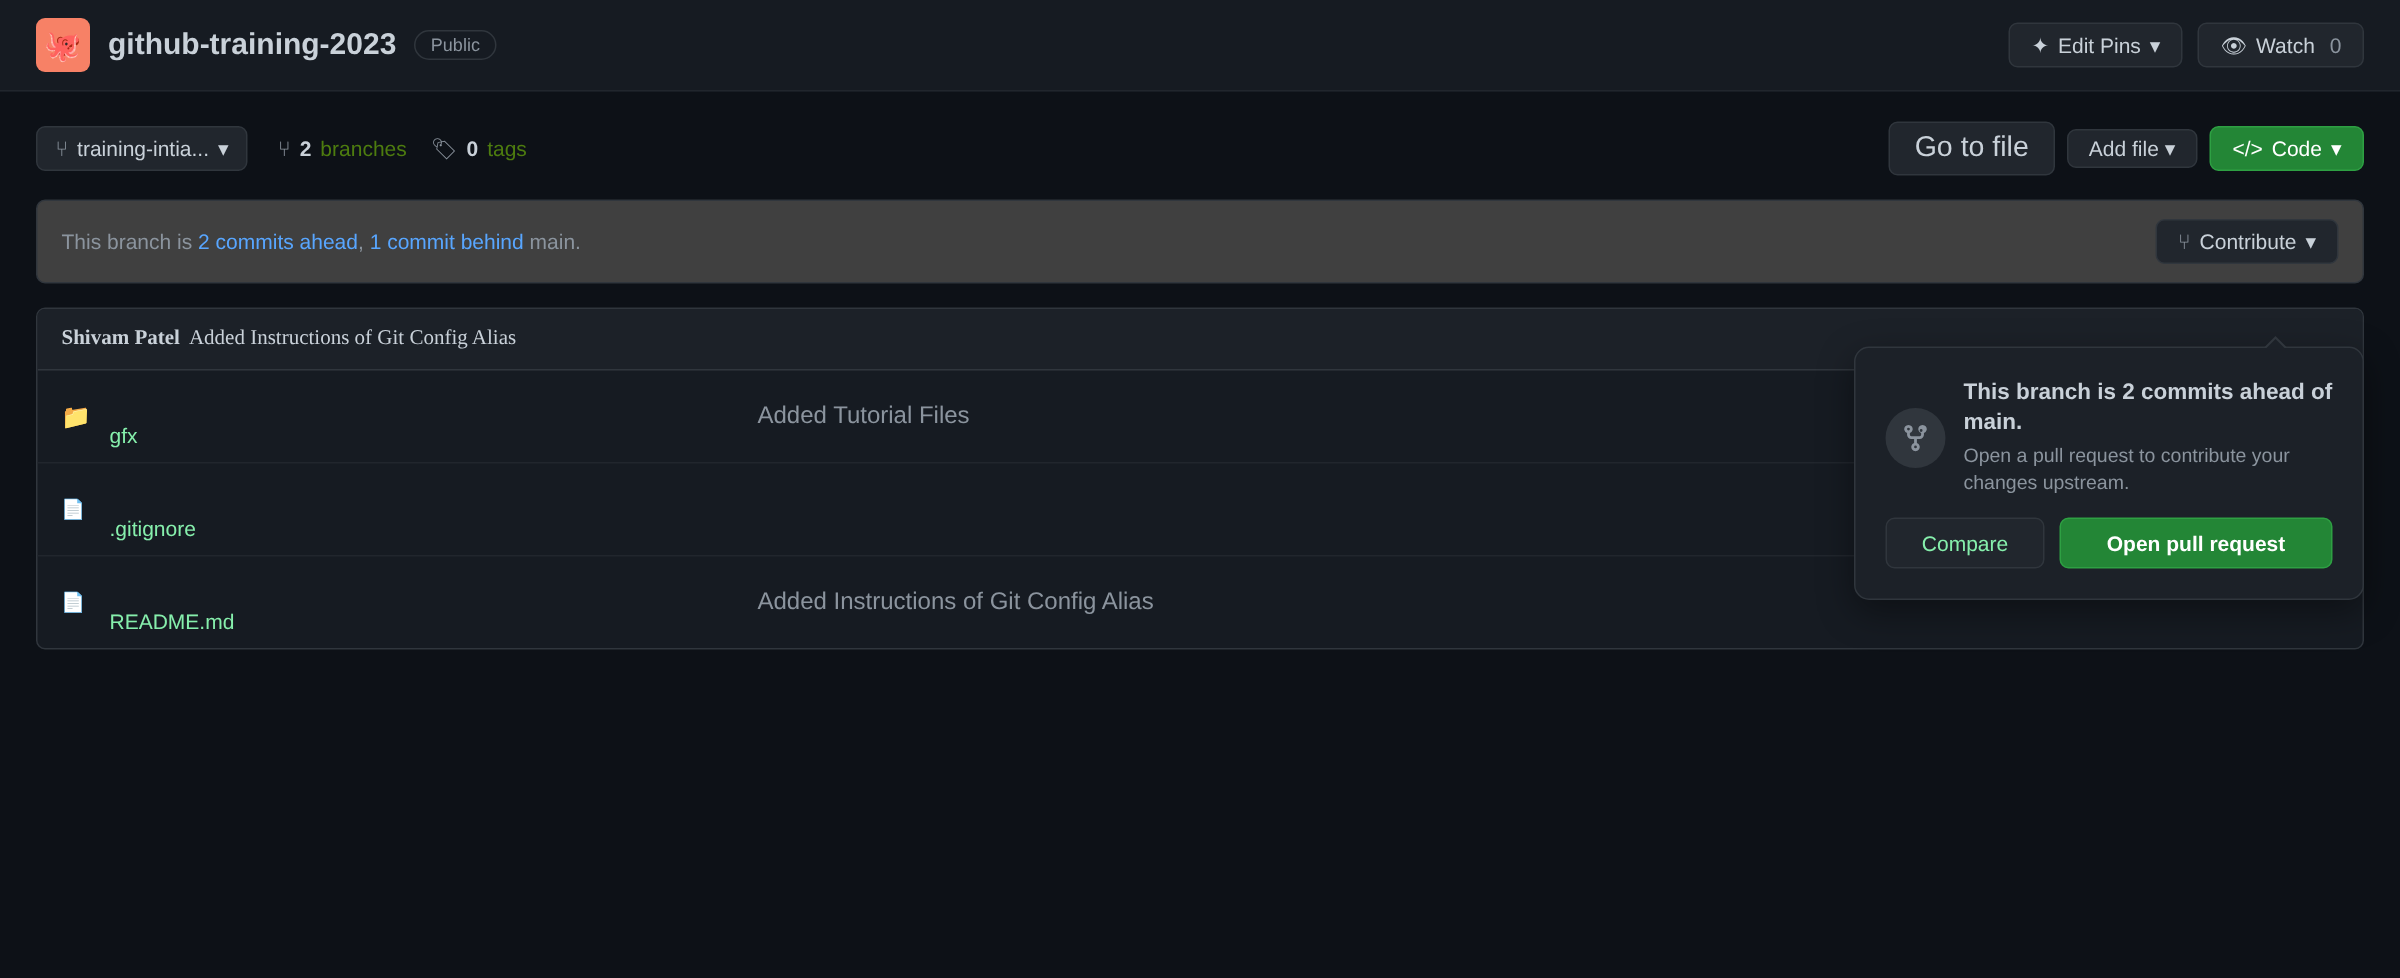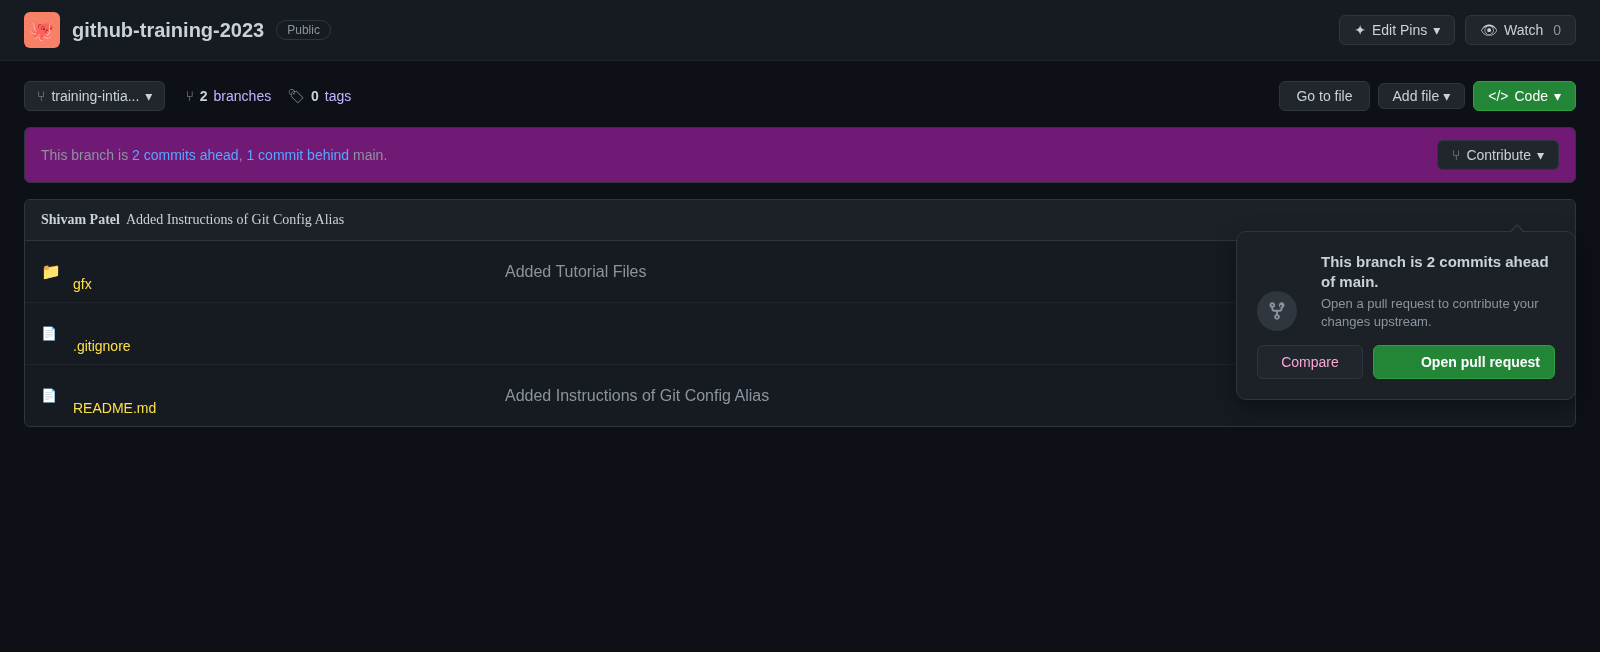--- a/index.html
+++ b/index.html
@@ -96,35 +96,35 @@
       align-items: center;
       gap: 16px;
       color: #c9d1d9;
       font-size: 14px;
     }
     .branch-meta-item {
       display: flex;
       align-items: center;
       gap: 6px;
     }
-    .branch-meta-label { color: #c4b5fd; }
+    .branch-meta-label { color: #4d7c0f; }
 
     .branch-bar-right {
       margin-left: auto;
       display: flex;
       align-items: center;
       gap: 8px;
     }
     .btn-goto {
       padding: 6px 16px;
       border: 1px solid #30363d;
       border-radius: 6px;
       background: #21262d;
       color: #c9d1d9;
-      font-size: 14px;
+      font-size: 19px;
       cursor: pointer;
       font-weight: 500;
     }
     .btn-addfile {
       display: flex;
       align-items: center;
       gap: 4px;
       padding: 4px 14px;
       border: 1px solid #30363d;
       border-radius: 6px;
@@ -149,21 +149,21 @@
     }
 
     
     .ahead-behind-bar {
       display: flex;
       align-items: center;
       justify-content: space-between;
       padding: 12px 16px;
       border: 1px solid #30363d;
       border-radius: 6px;
-      background: #701a75;
+      background: #404040;
       margin-bottom: 16px;
     }
     .ahead-behind-text {
       font-size: 14px;
       color: #8b949e;
     }
     .link-blue { color: #58a6ff; cursor: pointer; }
     .contribute-btn {
       display: flex;
       align-items: center;
@@ -208,21 +208,21 @@
       gap: 12px;
     }
     .file-row:last-child { border-bottom: none; }
     .file-icon {
       color: #8b949e;
       font-size: 16px;
       width: 20px;
       flex-shrink: 0;
     }
     .file-name {
-      color: #fde047;
+      color: #86efac;
       font-size: 14px;
       width: 420px;
       cursor: pointer;
       margin-top: 25px;
     }
     .file-commit {
       color: #8b949e;
       font-size: 16px;
       flex: 1;
     }
@@ -235,22 +235,22 @@
       width: 340px;
       background: #1c2128;
       border: 1px solid #30363d;
       border-radius: 10px;
       padding: 20px;
       z-index: 100;
       box-shadow: 0 8px 24px rgba(0,0,0,0.4);
     }
     .contribute-dropdown-header {
       display: flex;
-      align-items: flex-end;
-      gap: 24px;
+      align-items: center;
+      gap: 12px;
       margin-bottom: 10px;
     }
     .contribute-icon-circle {
       width: 40px;
       height: 40px;
       border-radius: 50%;
       background: #30363d;
       display: flex;
       align-items: center;
       justify-content: center;
@@ -274,37 +274,37 @@
       display: flex;
       gap: 10px;
       margin-top: 14px;
     }
     .btn-compare {
       flex: 1;
       padding: 8px 14px;
       border: 1px solid #30363d;
       border-radius: 6px;
       background: #21262d;
-      color: #f9a8d4;
+      color: #86efac;
       font-size: 14px;
       cursor: pointer;
       font-weight: 500;
       text-align: center;
     }
     .btn-open-pr {
       flex: 2;
       padding: 8px 14px;
       border: 1px solid #2ea043;
       border-radius: 6px;
       background: #238636;
       color: #ffffff;
       font-size: 14px;
       cursor: pointer;
       font-weight: 600;
-      text-align: right;
+      text-align: center;
     }
 
     
     .dropdown-caret-top {
       position: absolute;
       right: 50px;
       top: -8px;
       width: 0;
       height: 0;
       border-left: 8px solid transparent;

